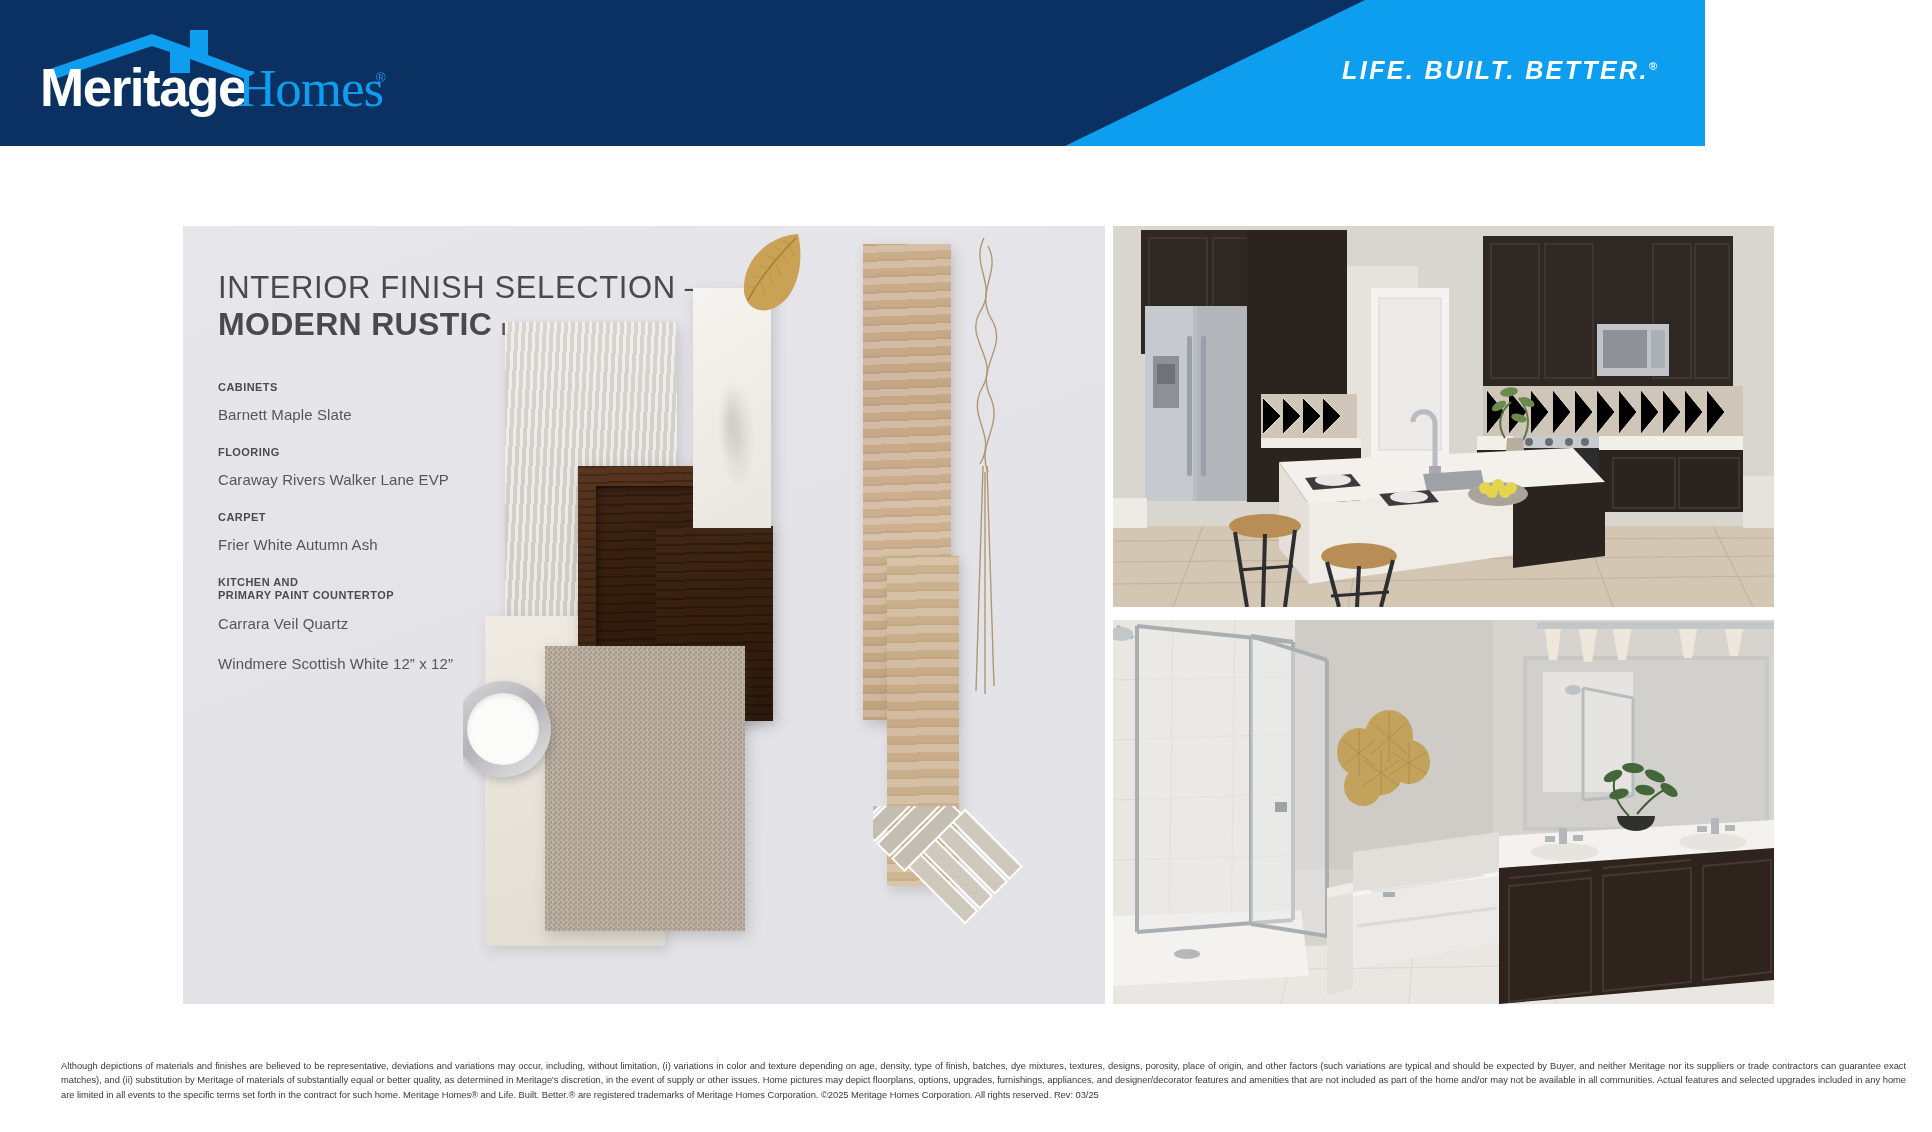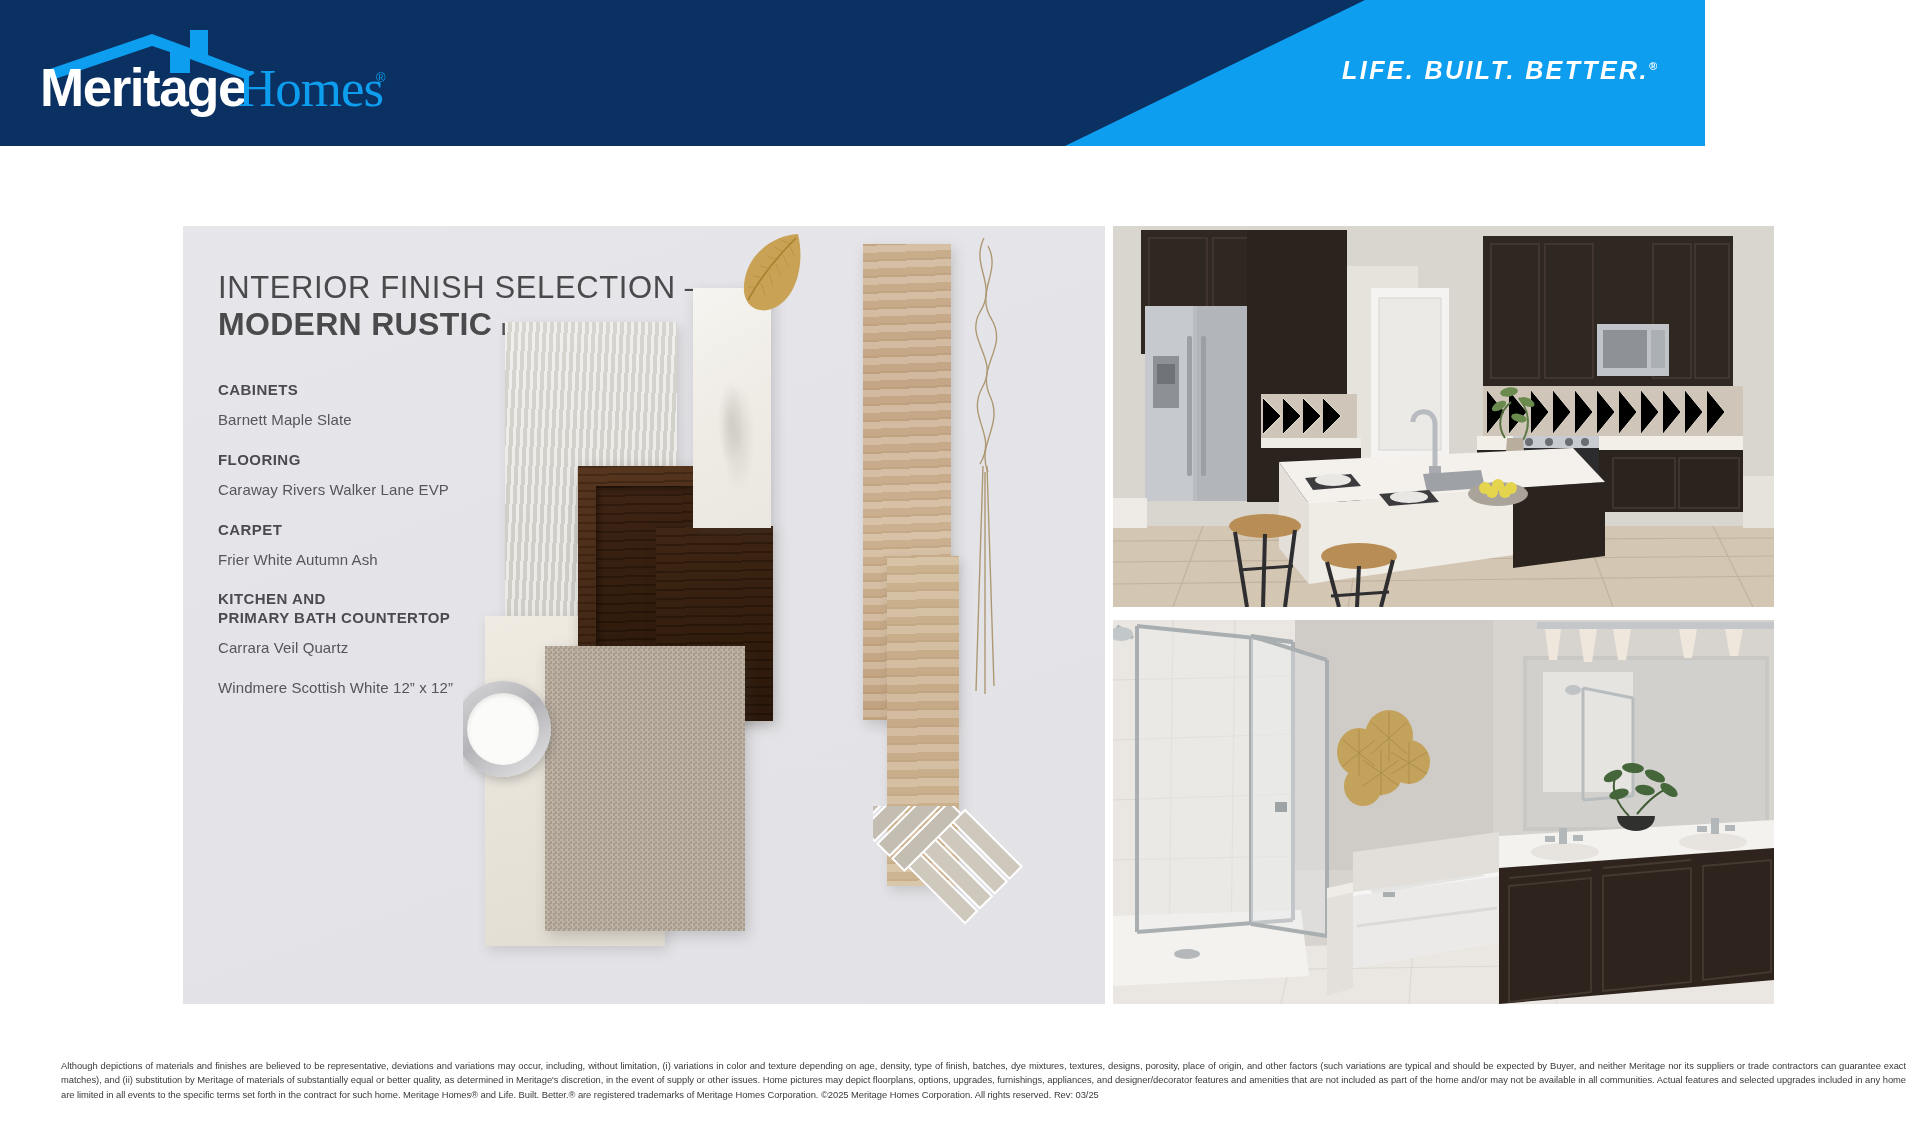--- a/index.html
+++ b/index.html
@@ -56,21 +56,21 @@
     margin-left:9px;
   }
 
   
   .finish-list {
     position:absolute; left:35px; top:155px; width:290px;
   }
   .finish-item { margin-bottom:21px; }
   .finish-item:last-child { margin-bottom:0; }
   .finish-label {
-    font-size:15px; font-weight:bold; color:#4b4b4f;
+    font-size:11px; font-weight:bold; color:#4b4b4f;
     letter-spacing:0.45px; line-height:1.22;
     white-space:pre-line;
   }
   .finish-value {
     font-size:15px; font-weight:400; color:#55555a;
     letter-spacing:0.1px; line-height:1.3; margin-top:11px;
   }
 
   
   .collage {
@@ -226,21 +226,21 @@
       <div class="finish-value">Caraway Rivers Walker Lane EVP</div>
     </div>
 
     <div class="finish-item">
       <div class="finish-label">CARPET</div>
       <div class="finish-value">Frier White Autumn Ash</div>
     </div>
 
     <div class="finish-item">
       <div class="finish-label">KITCHEN AND
-PRIMARY BATH COUNTERTOP</div>
+PRIMARY PAINT COUNTERTOP</div>
       <div class="finish-value">Carrara Veil Quartz</div>
     </div>
 
 
 
     <div class="finish-item">
       <div class="finish-value">Windmere Scottish White 12” x 12”</div>
     </div>
 
 

